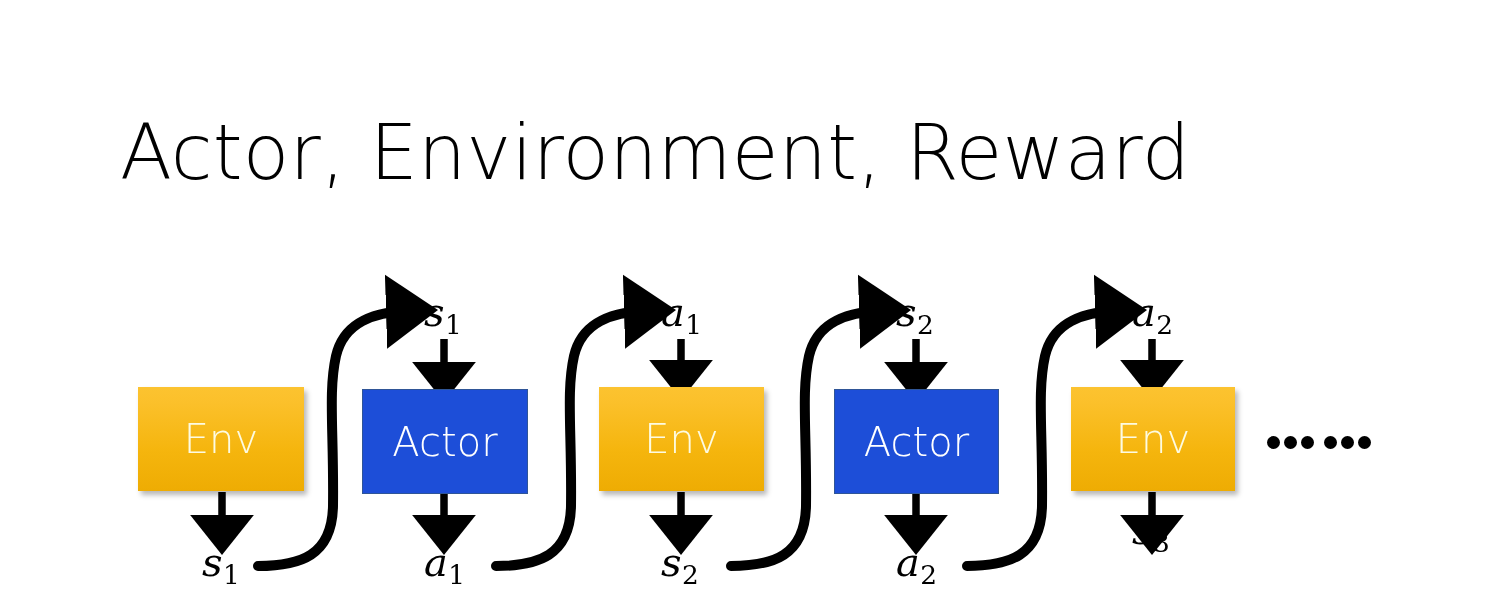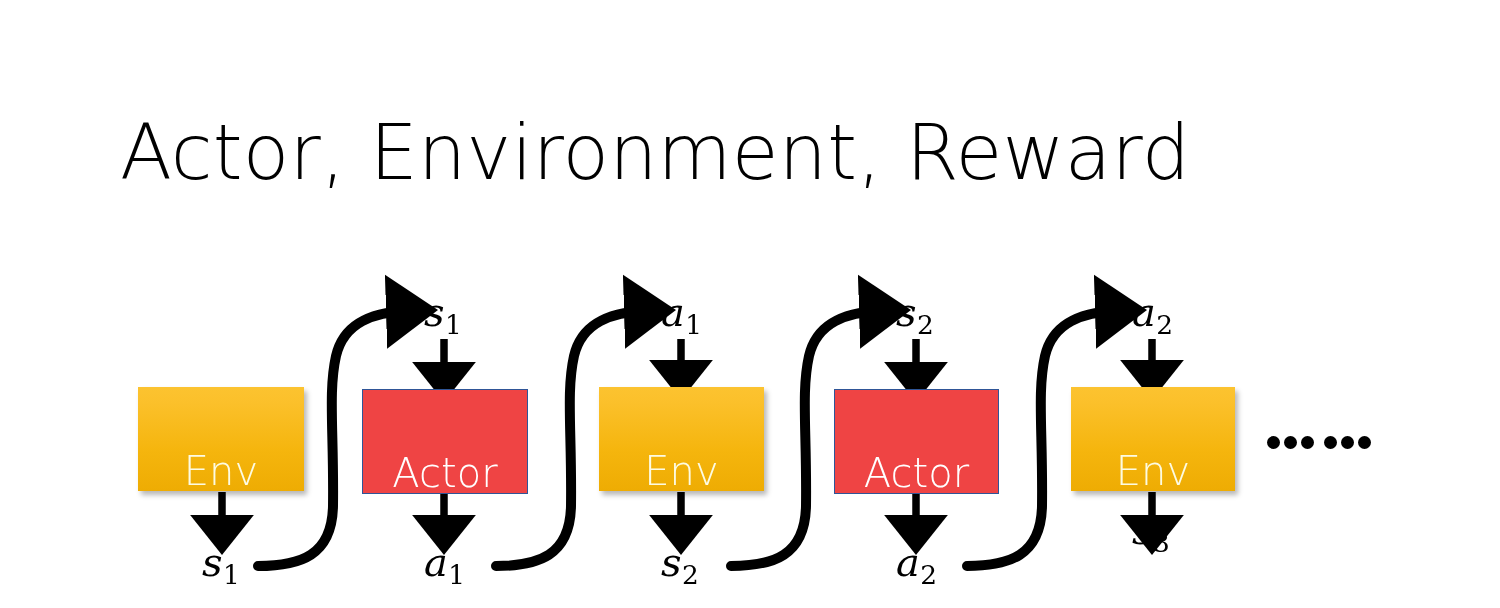--- a/index.html
+++ b/index.html
@@ -47,37 +47,37 @@
     top: 0;
     width: 1500px;
     height: 440px;
   }
 
   
   .node-box {
     position: absolute;
     box-sizing: border-box;
     display: flex;
-    align-items: flex-end;
+    align-items: center;
     justify-content: center;
     font-family: "DejaVu Sans", sans-serif;
     font-weight: 300;
     font-size: 40px;
     line-height: 1;
     color: #ffffff;
     user-select: none;
   }
   .node-box.env {
     background: linear-gradient(to bottom, #fcc330 0%, #fbc02a 16%, #f5b50d 62%, #eeac03 100%);
     color: #fdfbe2;
     box-shadow: 3px 4px 5px rgba(0,0,0,0.28);
     border: none;
   }
   .node-box.actor {
-    background: #ef4444;
+    background: #1d4ed8;
     border: 1.5px solid #2f5597;
     color: #ffffff;
     box-shadow: none;
   }
 
   
   .math-label {
     position: absolute;
     font-family: "DejaVu Serif", serif;
     font-style: italic;

